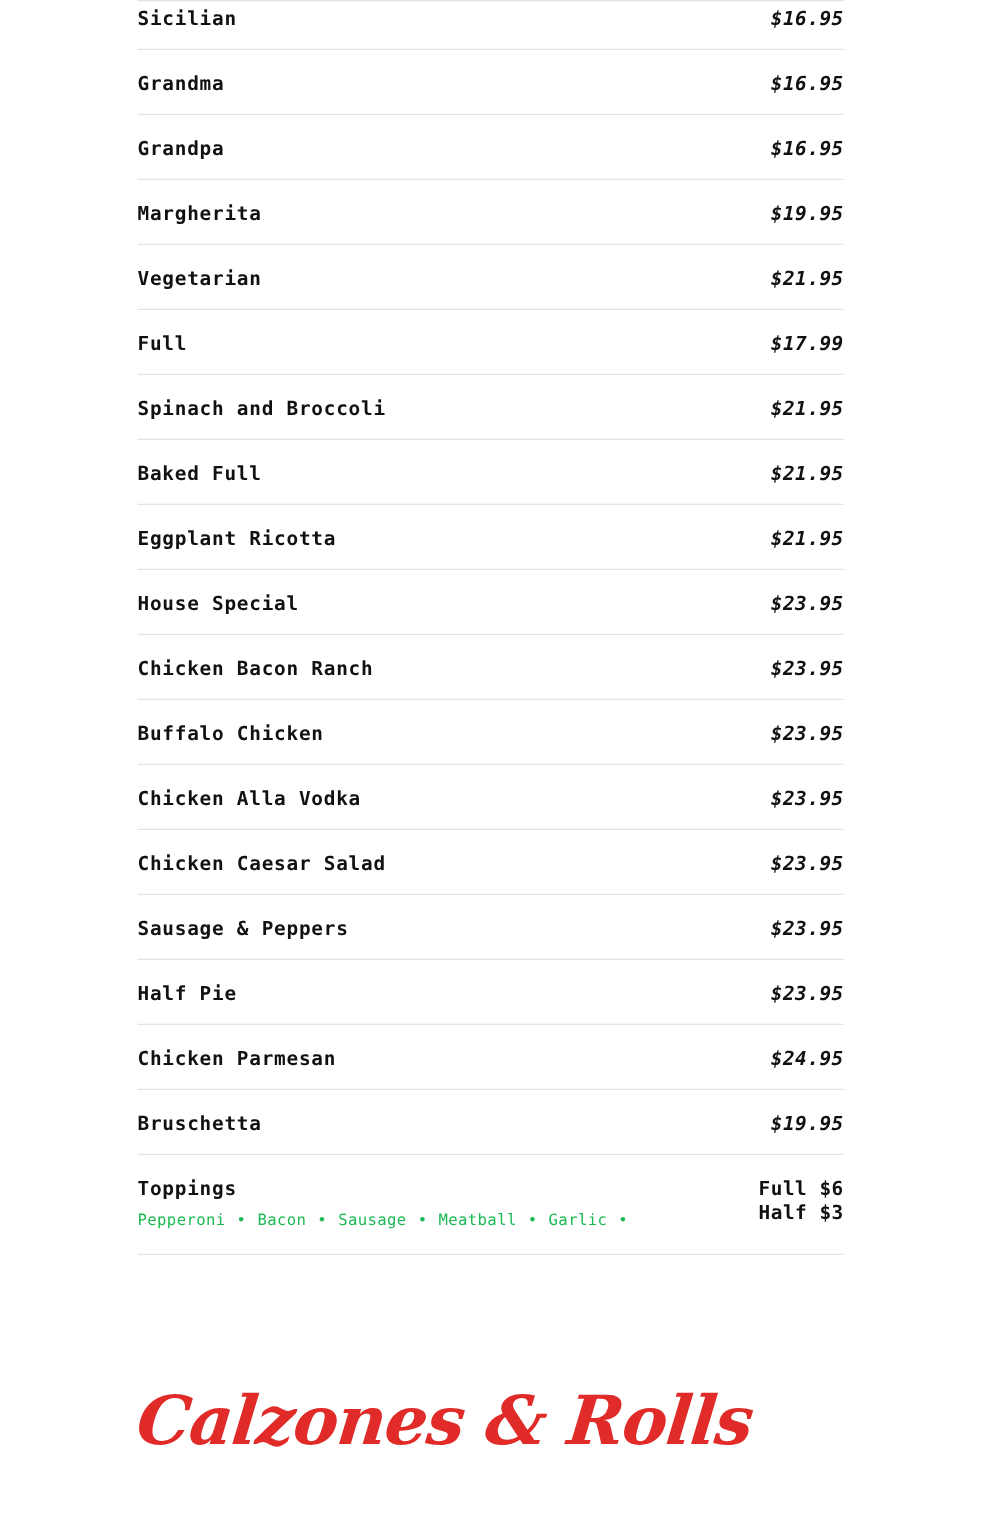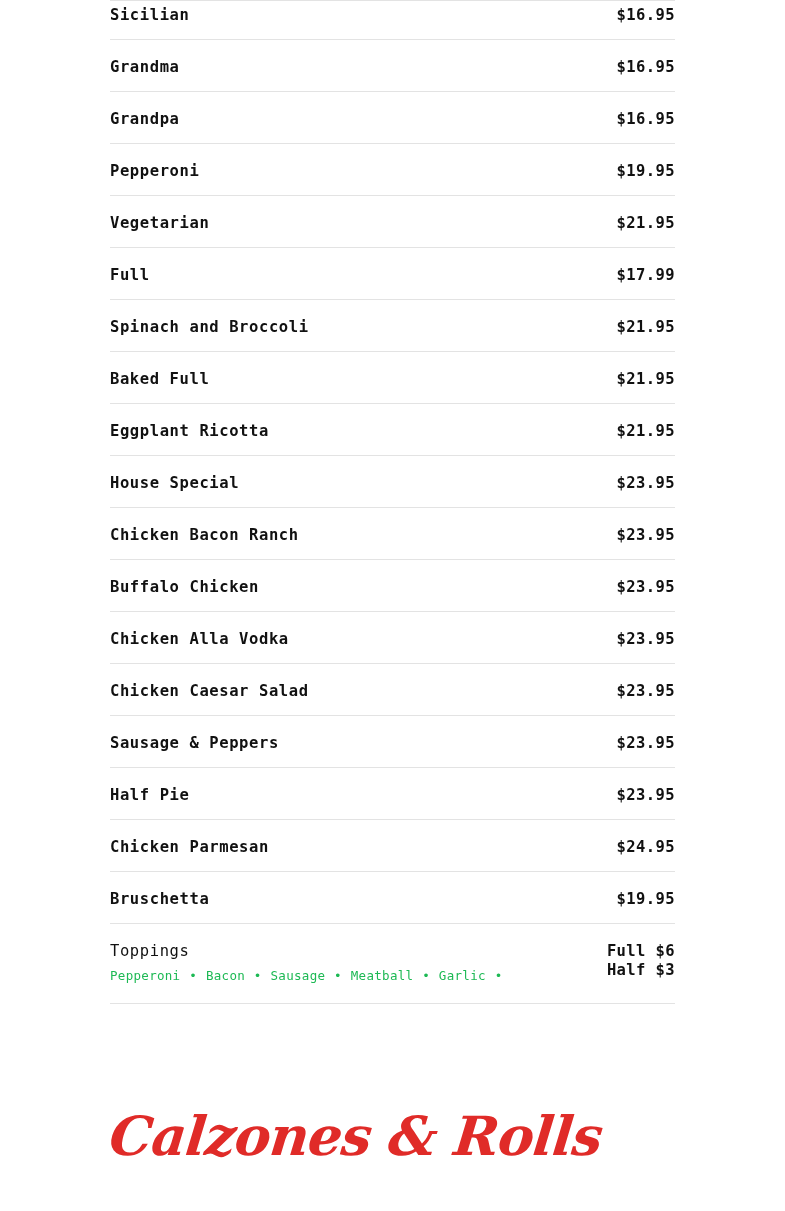--- a/index.html
+++ b/index.html
@@ -45,36 +45,37 @@
     letter-spacing: 0.6px;
     color: #111111;
     white-space: nowrap;
   }
   .item-price {
     font-size: 15.5px;
     font-weight: 700;
     letter-spacing: 0.4px;
     color: #111111;
     white-space: nowrap;
+    font-style: italic;
   }
   .toppings-row {
     display: flex;
     align-items: flex-start;
     justify-content: space-between;
     border-bottom: 1px solid #e3e3e3;
     padding-top: 18px;
     padding-bottom: 18px;
     box-sizing: border-box;
   }
   .toppings-left {
     max-width: 420px;
   }
   .toppings-title {
     font-size: 15.5px;
-    font-weight: 400;
+    font-weight: 700;
     letter-spacing: 0.6px;
     color: #111111;
     margin-bottom: 6px;
   }
   .toppings-list {
     font-size: 12.5px;
     color: #1db954;
     line-height: 1.55;
     letter-spacing: 0.3px;
     word-spacing: 1px;
@@ -127,21 +128,21 @@
       <span class="item-name">Grandma</span>
       <span class="item-price">$16.95</span>
     </div>
 
     <div class="menu-row">
       <span class="item-name">Grandpa</span>
       <span class="item-price">$16.95</span>
     </div>
 
     <div class="menu-row">
-      <span class="item-name">Pepperoni</span>
+      <span class="item-name">Margherita</span>
       <span class="item-price">$19.95</span>
     </div>
 
     <div class="menu-row">
       <span class="item-name">Vegetarian</span>
       <span class="item-price">$21.95</span>
     </div>
 
     <div class="menu-row">
       <span class="item-name">Full</span>

